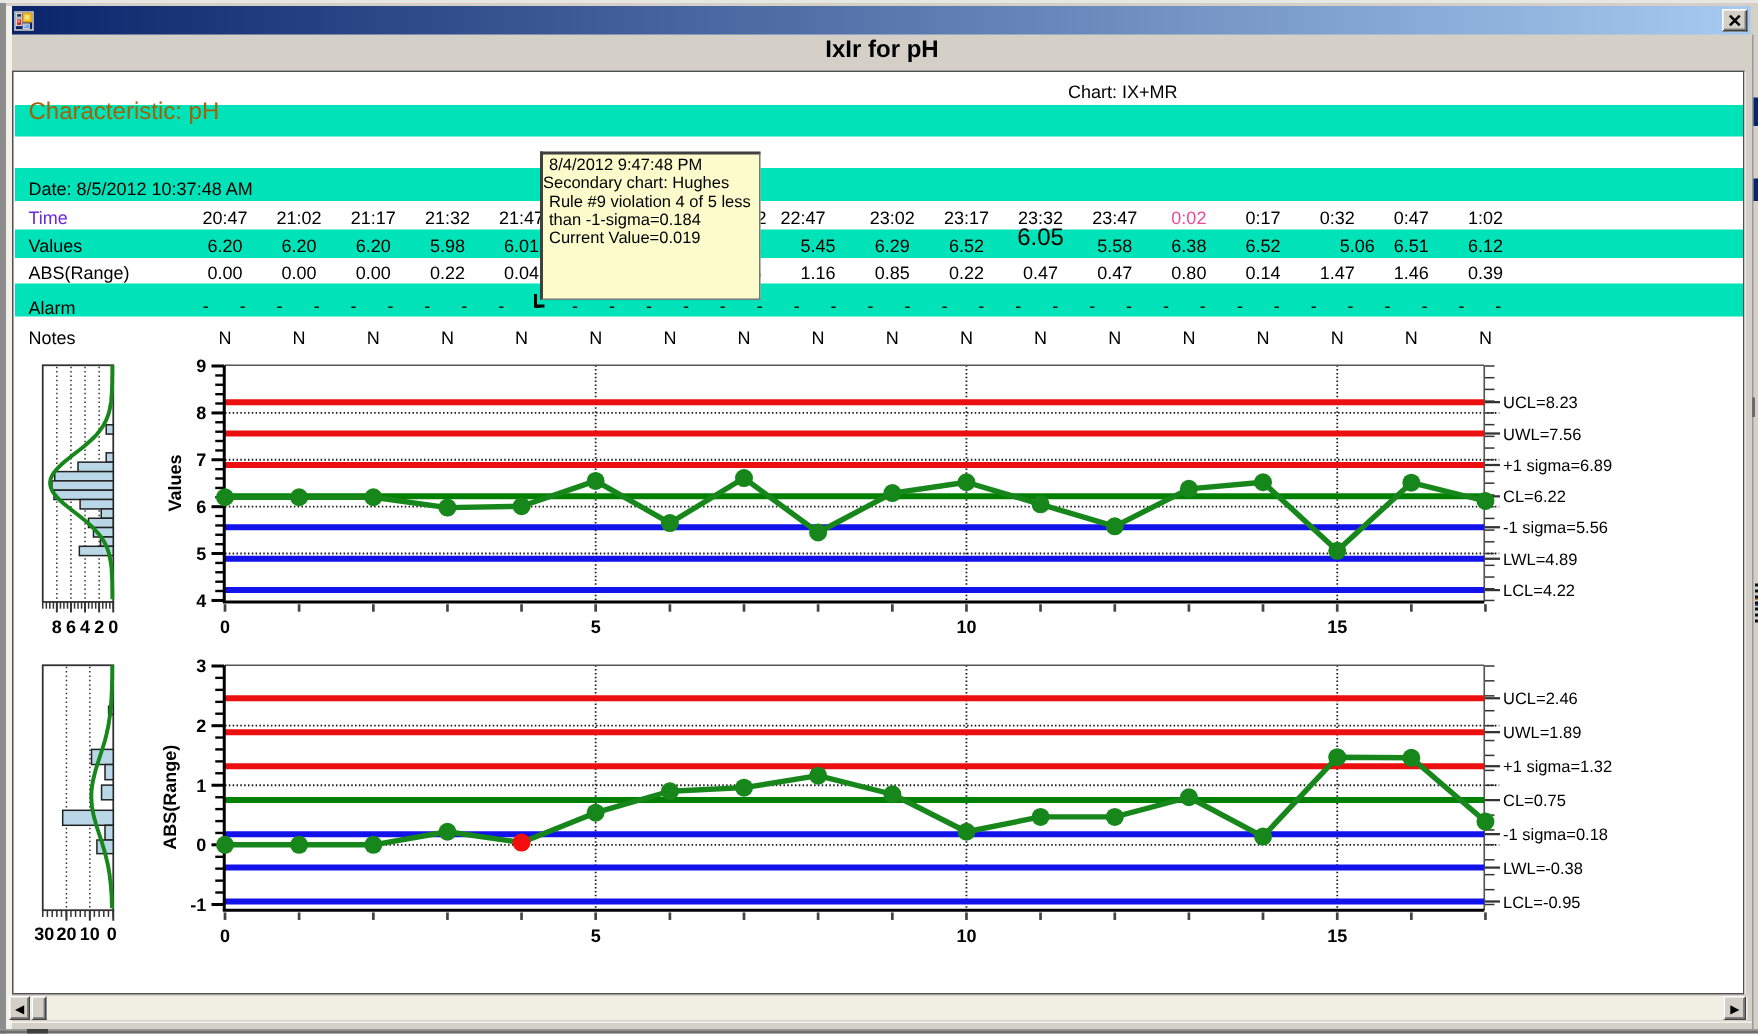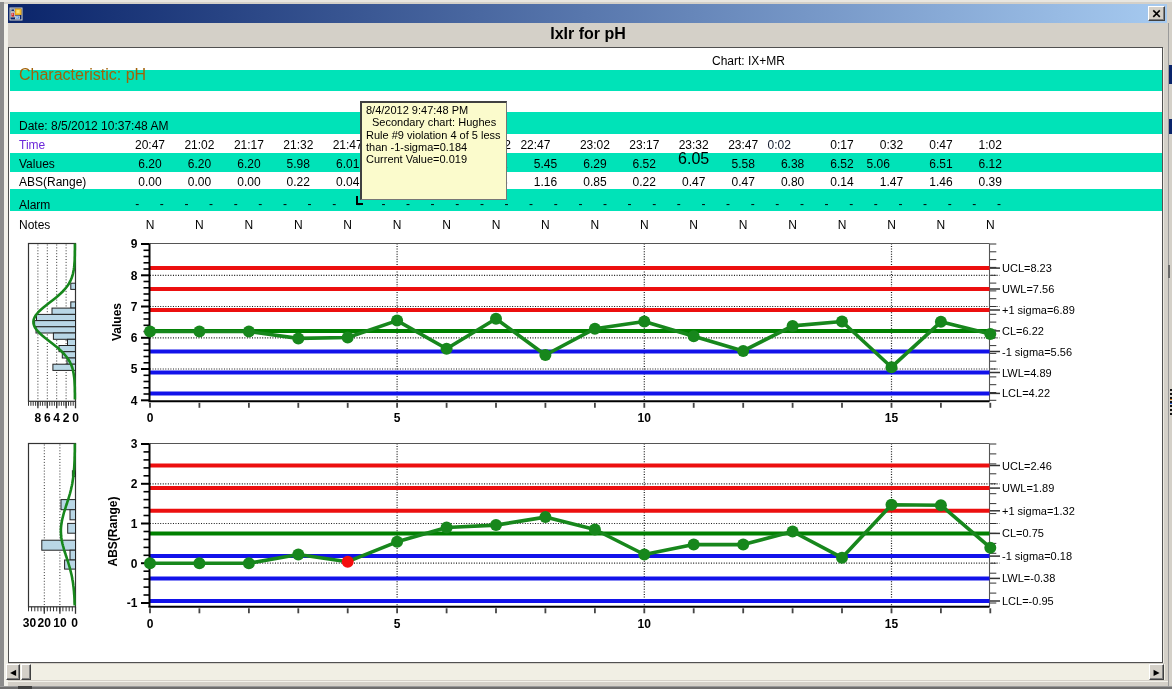--- a/index.html
+++ b/index.html
@@ -90,30 +90,30 @@
 <div style="position:absolute;left:619.3px;top:174.5px;width:50px;text-align:center;font-size:12px;color:#000;white-space:nowrap">0.22</div>
 <div style="position:absolute;left:619.3px;top:217.5px;width:50px;text-align:center;font-size:12px;color:#000;white-space:nowrap">N</div>
 <div style="position:absolute;left:668.7px;top:137.5px;width:50px;text-align:center;font-size:12px;color:#000;white-space:nowrap">23:32</div>
 <div style="position:absolute;left:668.7px;top:150px;width:50px;text-align:center;font-size:16px;color:#000;white-space:nowrap">6.05</div>
 <div style="position:absolute;left:668.7px;top:174.5px;width:50px;text-align:center;font-size:12px;color:#000;white-space:nowrap">0.47</div>
 <div style="position:absolute;left:668.7px;top:217.5px;width:50px;text-align:center;font-size:12px;color:#000;white-space:nowrap">N</div>
 <div style="position:absolute;left:718.2px;top:137.5px;width:50px;text-align:center;font-size:12px;color:#000;white-space:nowrap">23:47</div>
 <div style="position:absolute;left:718.2px;top:156.5px;width:50px;text-align:center;font-size:12px;color:#000;white-space:nowrap">5.58</div>
 <div style="position:absolute;left:718.2px;top:174.5px;width:50px;text-align:center;font-size:12px;color:#000;white-space:nowrap">0.47</div>
 <div style="position:absolute;left:718.2px;top:217.5px;width:50px;text-align:center;font-size:12px;color:#000;white-space:nowrap">N</div>
-<div style="position:absolute;left:767.6px;top:137.5px;width:50px;text-align:left;font-size:12px;color:#0f172a;white-space:nowrap">0:02</div>
+<div style="position:absolute;left:767.6px;top:137.5px;width:50px;text-align:center;font-size:12px;color:#ec4899;white-space:nowrap">0:02</div>
 <div style="position:absolute;left:767.6px;top:156.5px;width:50px;text-align:center;font-size:12px;color:#000;white-space:nowrap">6.38</div>
 <div style="position:absolute;left:767.6px;top:174.5px;width:50px;text-align:center;font-size:12px;color:#000;white-space:nowrap">0.80</div>
 <div style="position:absolute;left:767.6px;top:217.5px;width:50px;text-align:center;font-size:12px;color:#000;white-space:nowrap">N</div>
 <div style="position:absolute;left:817.0px;top:137.5px;width:50px;text-align:center;font-size:12px;color:#000;white-space:nowrap">0:17</div>
 <div style="position:absolute;left:817.0px;top:156.5px;width:50px;text-align:center;font-size:12px;color:#000;white-space:nowrap">6.52</div>
 <div style="position:absolute;left:817.0px;top:174.5px;width:50px;text-align:center;font-size:12px;color:#000;white-space:nowrap">0.14</div>
 <div style="position:absolute;left:817.0px;top:217.5px;width:50px;text-align:center;font-size:12px;color:#000;white-space:nowrap">N</div>
 <div style="position:absolute;left:866.5px;top:137.5px;width:50px;text-align:center;font-size:12px;color:#000;white-space:nowrap">0:32</div>
-<div style="position:absolute;left:866.5px;top:156.5px;width:50px;text-align:left;font-size:12px;color:#000;white-space:nowrap">5.06</div>
+<div style="position:absolute;left:866.5px;top:156.5px;width:50px;text-align:right;font-size:12px;color:#000;white-space:nowrap">5.06</div>
 <div style="position:absolute;left:866.5px;top:174.5px;width:50px;text-align:center;font-size:12px;color:#000;white-space:nowrap">1.47</div>
 <div style="position:absolute;left:866.5px;top:217.5px;width:50px;text-align:center;font-size:12px;color:#000;white-space:nowrap">N</div>
 <div style="position:absolute;left:915.9px;top:137.5px;width:50px;text-align:center;font-size:12px;color:#000;white-space:nowrap">0:47</div>
 <div style="position:absolute;left:915.9px;top:156.5px;width:50px;text-align:center;font-size:12px;color:#000;white-space:nowrap">6.51</div>
 <div style="position:absolute;left:915.9px;top:174.5px;width:50px;text-align:center;font-size:12px;color:#000;white-space:nowrap">1.46</div>
 <div style="position:absolute;left:915.9px;top:217.5px;width:50px;text-align:center;font-size:12px;color:#000;white-space:nowrap">N</div>
 <div style="position:absolute;left:965.3px;top:137.5px;width:50px;text-align:center;font-size:12px;color:#000;white-space:nowrap">1:02</div>
 <div style="position:absolute;left:965.3px;top:156.5px;width:50px;text-align:center;font-size:12px;color:#000;white-space:nowrap">6.12</div>
 <div style="position:absolute;left:965.3px;top:174.5px;width:50px;text-align:center;font-size:12px;color:#000;white-space:nowrap">0.39</div>
 <div style="position:absolute;left:965.3px;top:217.5px;width:50px;text-align:center;font-size:12px;color:#000;white-space:nowrap">N</div>
@@ -484,21 +484,21 @@
     <line x1="59.9" y1="606.8" x2="59.9" y2="613.8" stroke="#333" stroke-width="1.3"></line>
     <line x1="75.5" y1="606.8" x2="75.5" y2="613.8" stroke="#333" stroke-width="1.3"></line>
     <text x="29.5" y="626.8" font-size="12" font-weight="bold" text-anchor="middle">30</text>
     <text x="44.3" y="626.8" font-size="12" font-weight="bold" text-anchor="middle">20</text>
     <text x="59.9" y="626.8" font-size="12" font-weight="bold" text-anchor="middle">10</text>
     <text x="74.5" y="626.8" font-size="12" font-weight="bold" text-anchor="middle">0</text>
   </svg>
 <div style="position:absolute;left:356px;top:196px;width:7px;height:9px;border-left:2px solid #000;border-bottom:2px solid #000"></div>
 <div style="position:absolute;left:360px;top:101px;width:147px;height:99px;background:#fbfbcc;border:1px solid #777;border-top:2px solid #404040;border-left:2px solid #404040;font-size:11px;line-height:12.3px;color:#000">
     <div style="margin:1px 0 0 4px">8/4/2012 9:47:48 PM</div>
-    <div style="margin:0 0 0 10px">Secondary chart: Hughes</div>
+    <div style="margin:0 0 0 0">Secondary chart: Hughes</div>
     <div style="margin:0 0 0 4px">Rule #9 violation 4 of 5 less</div>
     <div style="margin:0 0 0 4px">than -1-sigma=0.184</div>
     <div style="margin:0 0 0 4px">Current Value=0.019</div>
   </div>
 <div style="position:absolute;left:6px;top:664px;width:1159px;height:16px;background:#f1efe4"></div>
 <div style="position:absolute;left:6px;top:664px;width:14px;height:16px;background:#d4d0c8;border:1px solid;border-color:#fff #404040 #404040 #fff;box-shadow:inset -1px -1px 0 #808080;font-size:8px;line-height:15px;text-align:center">◀</div>
 <div style="position:absolute;left:21px;top:664px;width:10px;height:16px;background:#d4d0c8;border:1px solid;border-color:#fff #404040 #404040 #fff;box-shadow:inset -1px -1px 0 #808080"></div>
 <div style="position:absolute;left:1149px;top:664px;width:15px;height:16px;background:#d4d0c8;border:1px solid;border-color:#fff #404040 #404040 #fff;box-shadow:inset -1px -1px 0 #808080;font-size:8px;line-height:15px;text-align:center">▶</div>
 <div style="position:absolute;left:1163px;top:48px;width:1px;height:615px;background:#eceae2"></div>
 <div style="position:absolute;left:18px;top:686px;width:14px;height:3px;background:#404040"></div>

